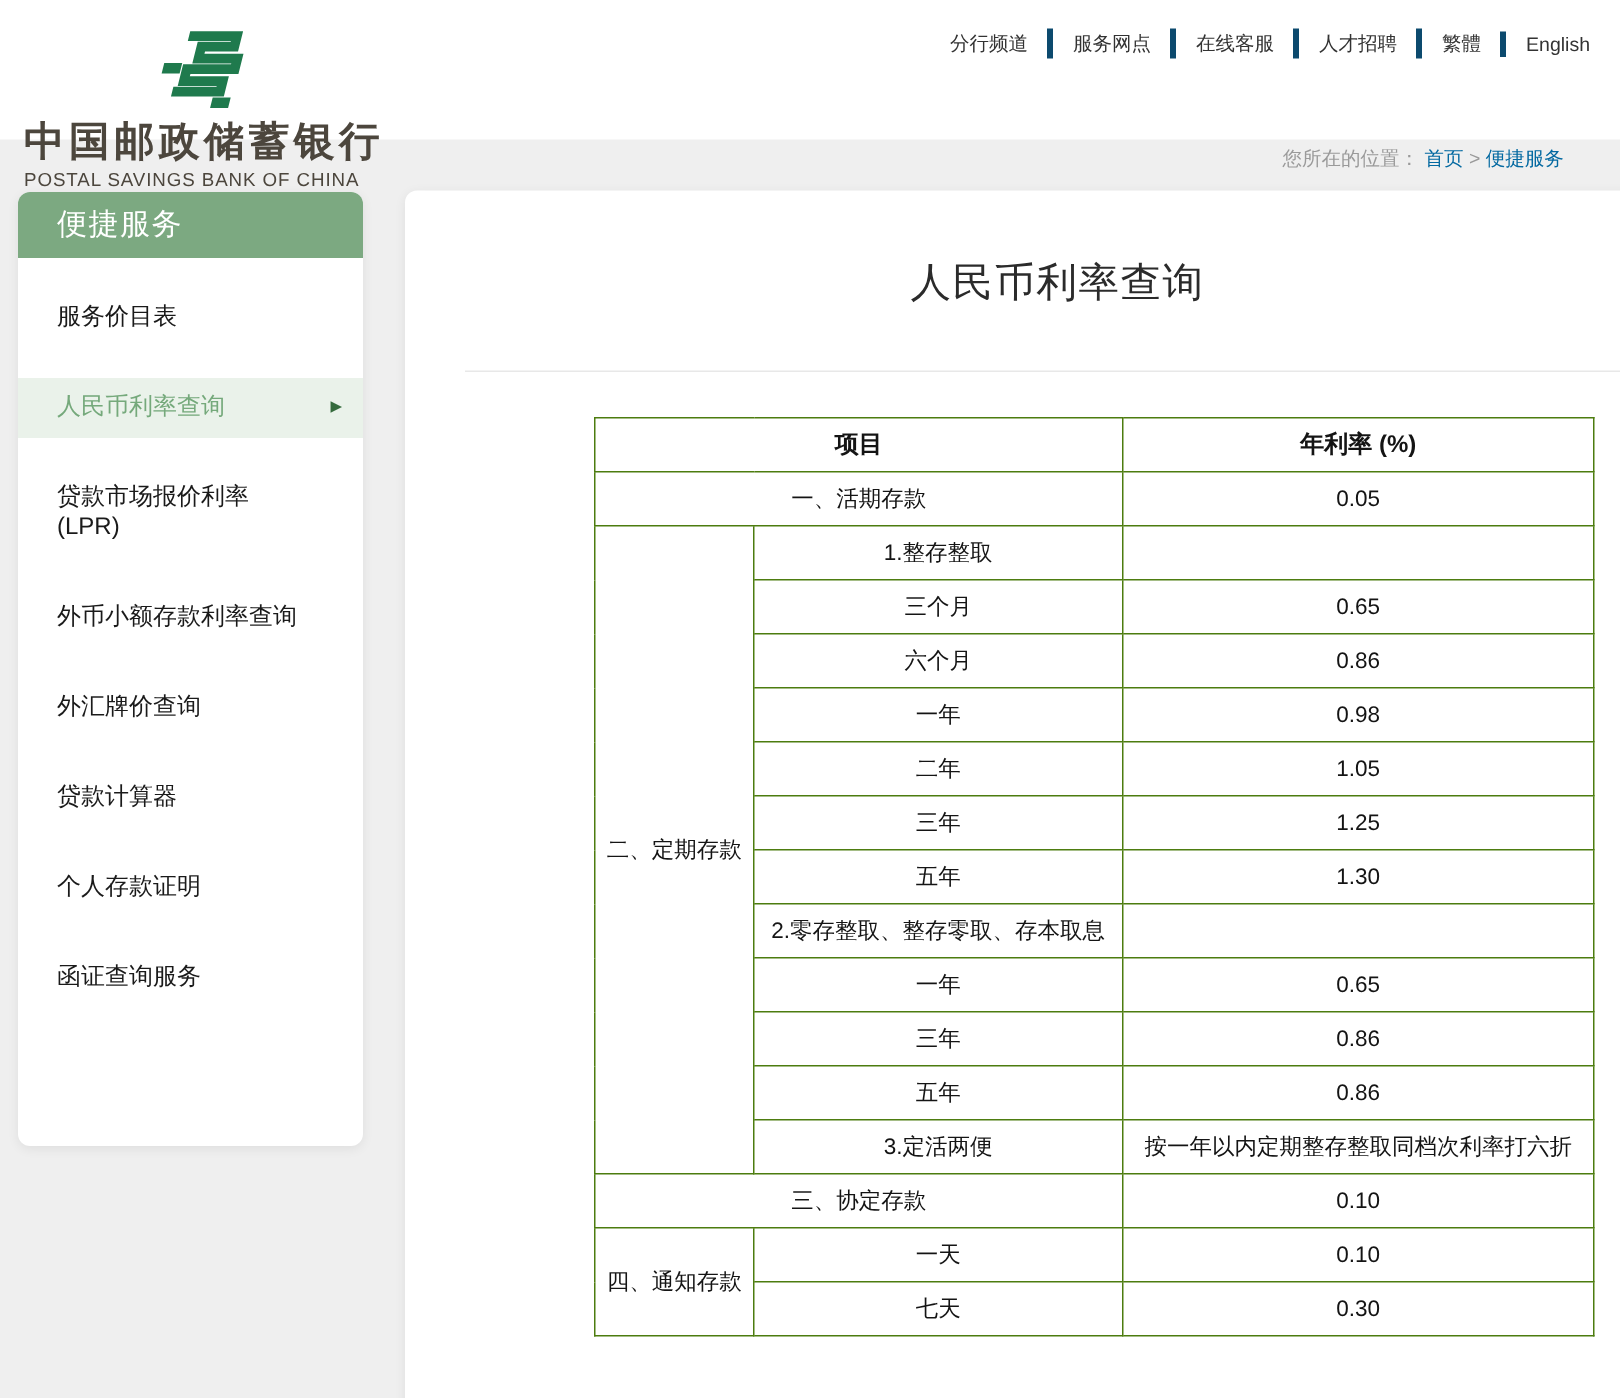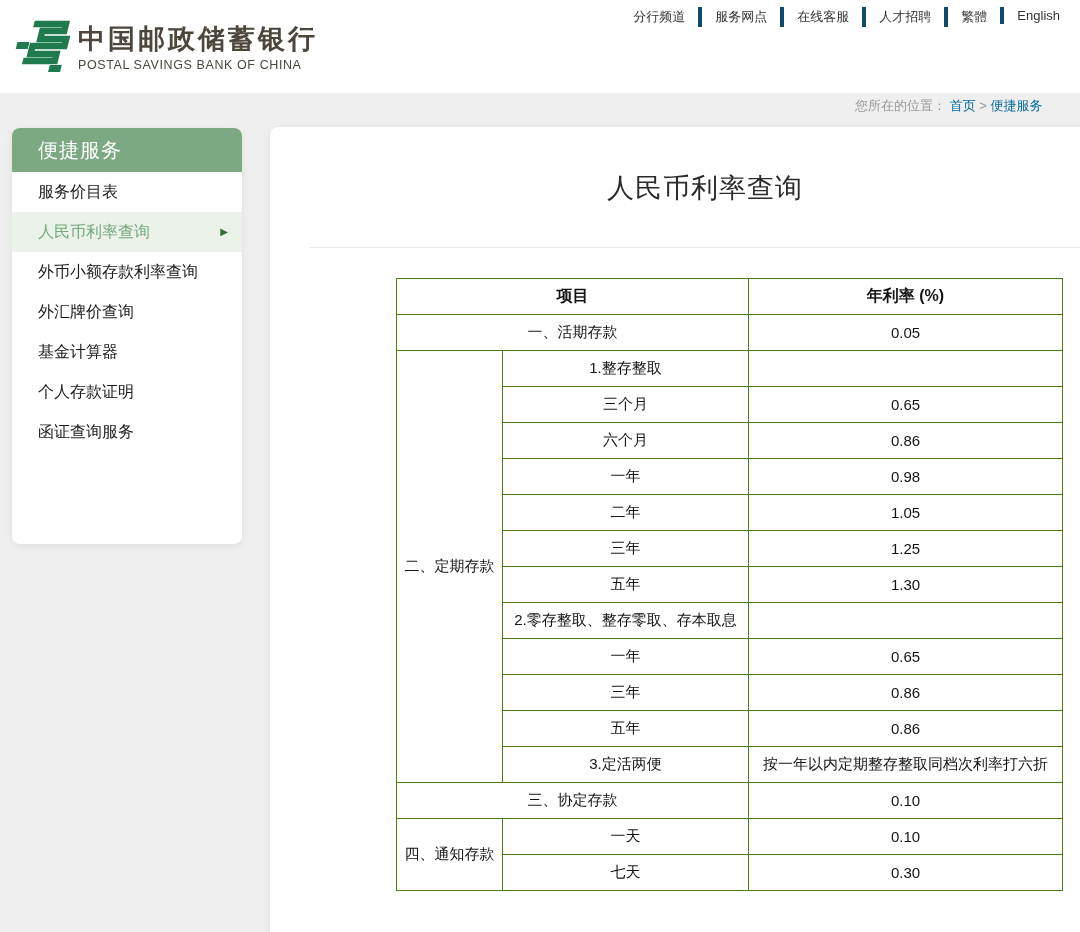--- a/index.html
+++ b/index.html
@@ -9,34 +9,34 @@
     font-family:"Liberation Sans","DejaVu Sans",sans-serif;
     background:var(--page-bg,#efefef);
     color:#1a1a1a;
   }
 
   
   .site-header {
     position:absolute; left:0; top:0; width:1080px; height:93px;
     background:#ffffff;
   }
-  .logo-wrap { position:absolute; left:10px; top:16px; display:flex; align-items:center; cursor:pointer; }
+  .logo-wrap { position:absolute; left:10px; top:16px; display:flex; align-items:center; cursor:pointer;flex-direction:column; }
   .logo-icon { width:62px; height:62px; }
   .logo-text { margin-left:6px; }
   .brand-cn {
     font-size:27px; font-weight:bold; color:#4c463d; letter-spacing:3px;
     line-height:32px;
   }
   .brand-en {
     font-size:12.5px; color:#4c463d; letter-spacing:0.6px; margin-top:3px;
   }
 
   .utility-nav {
-    position:absolute; right:16px; top:7px; list-style:none;
-    display:flex; align-items:flex-start;
+    position:absolute; right:16px; top:19px; list-style:none;
+    display:flex; align-items:center;
   }
   .utility-nav li {
     font-size:13px; color:#333; padding:1px 13px; cursor:pointer; white-space:nowrap;
   }
   .utility-nav li + li { border-left:4px solid #0c4a6e; }
   .utility-nav li:last-child { padding-right:4px; }
 
   .main-nav {
     position:absolute; right:12px; top:49px; list-style:none;
     display:flex; align-items:center;
@@ -62,20 +62,21 @@
   .sidebar-title {
     height:44px; line-height:44px; padding-left:26px;
     background:var(--side-green,#7ca981); color:#fff;
     font-size:20px; letter-spacing:1px;
     border-radius:8px 8px 0 0;
   }
   .side-item {
     position:relative; padding:10px 24px 10px 26px;
     font-size:16px; line-height:20px; color:#1a1a1a; cursor:pointer;
     white-space:pre-line;
+    margin-top:20px;
   }
   .side-item.active {
     background:var(--side-active-bg,#eaf2ea); color:var(--side-active-fg,#75a97b);
   }
   .side-arrow {
     position:absolute; right:14px; top:50%; transform:translateY(-50%);
     font-size:10px; color:#356b3d; line-height:10px;
   }
 
   
@@ -143,23 +144,25 @@
   <span class="crumb-link">首页</span>
   <span>&gt;</span>
   <span class="crumb-link">便捷服务</span>
 </div>
 
 <aside class="sidebar">
   <div class="sidebar-title">便捷服务</div>
   <nav id="sidebar-items">
       <div class="side-item">服务价目表</div>
       <div class="side-item active">人民币利率查询<span class="side-arrow">▶</span></div>
+      <div class="side-item">贷款市场报价利率
+ (LPR)</div>
       <div class="side-item">外币小额存款利率查询</div>
       <div class="side-item">外汇牌价查询</div>
-      <div class="side-item">基金计算器</div>
+      <div class="side-item">贷款计算器</div>
       <div class="side-item">个人存款证明</div>
       <div class="side-item">函证查询服务</div>
     </nav>
 </aside>
 
 <main class="main-card">
   <h1 class="page-title">人民币利率查询</h1>
   <hr class="title-divider">
   <table class="rate-table">
     <colgroup>

